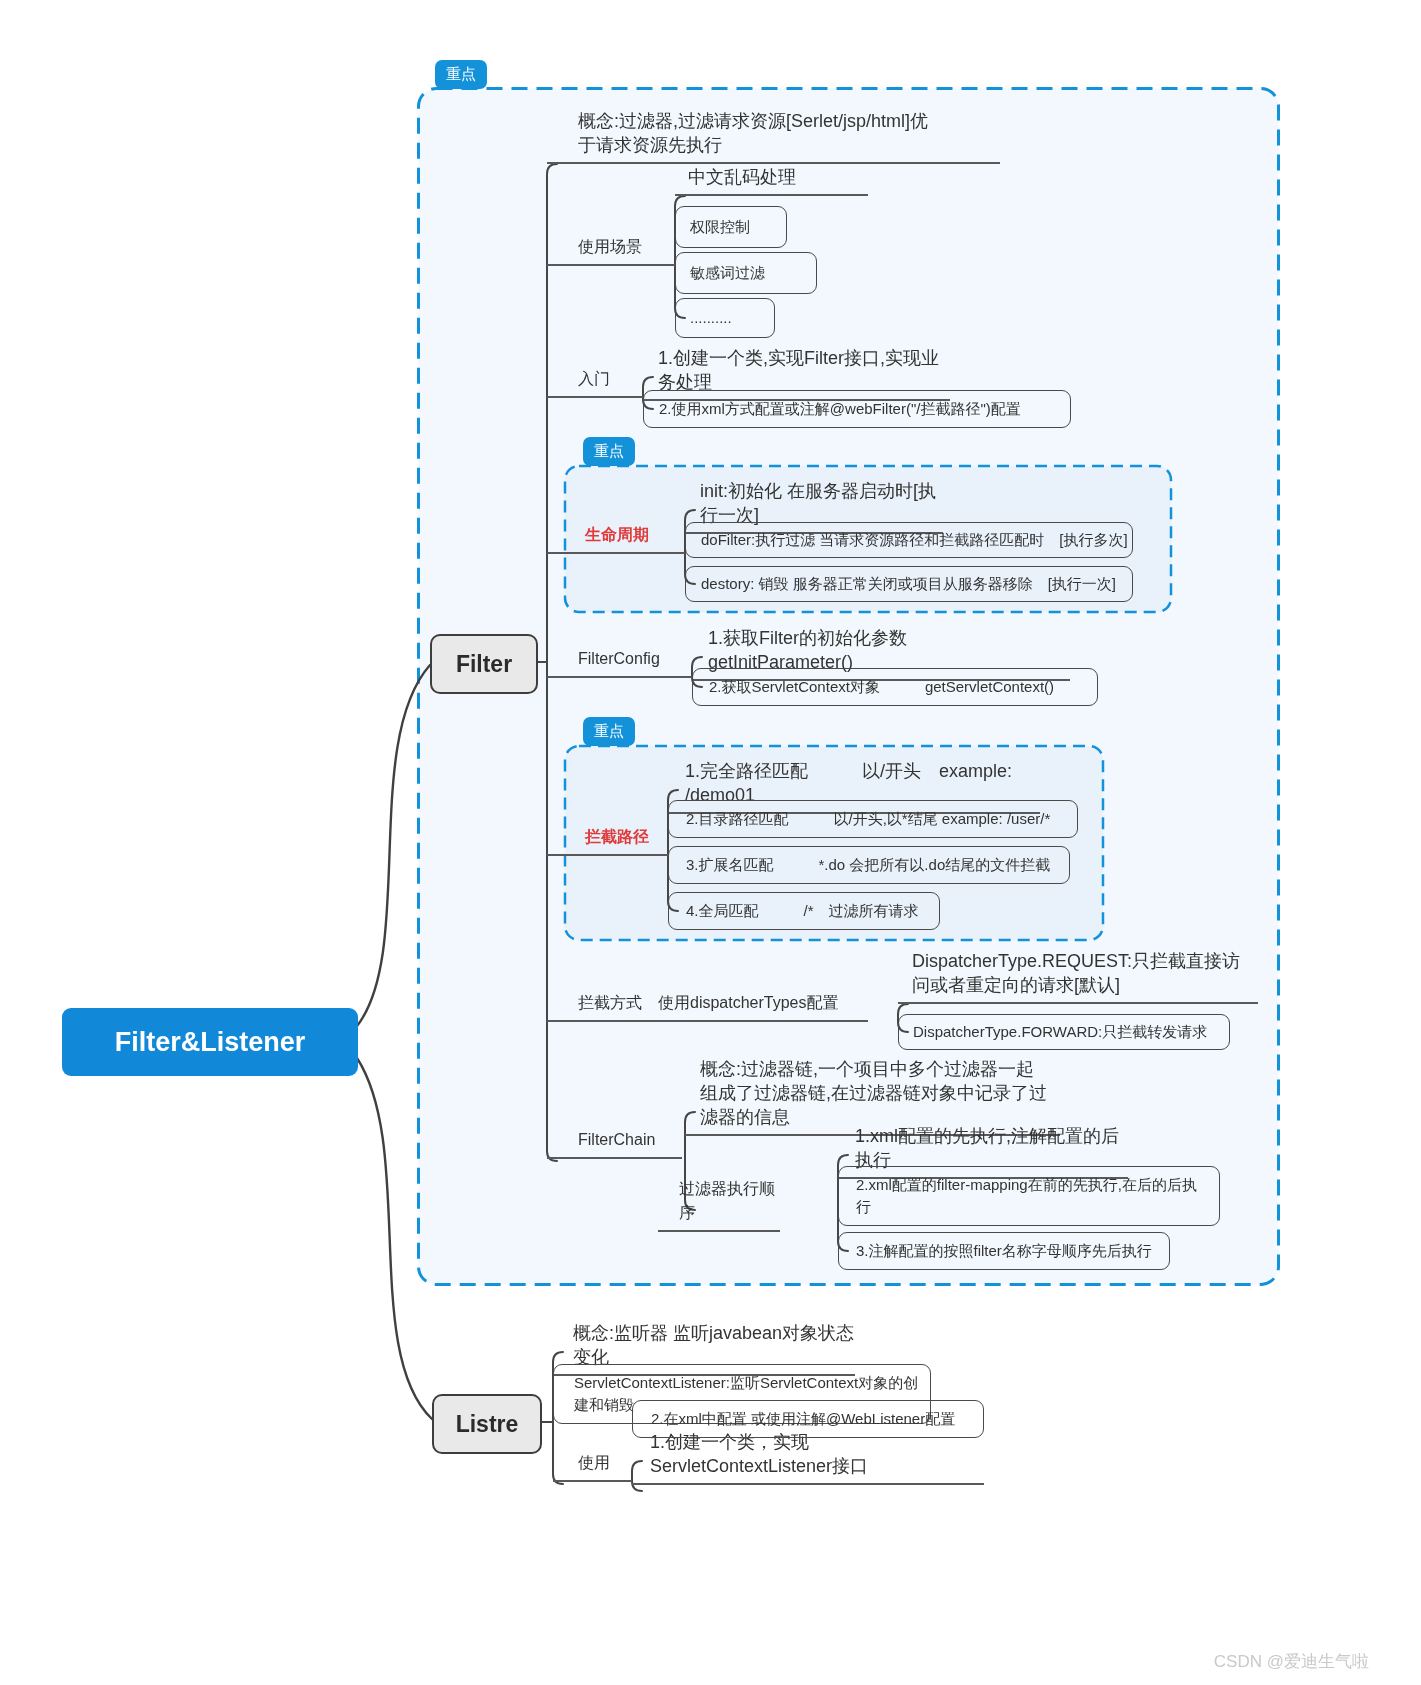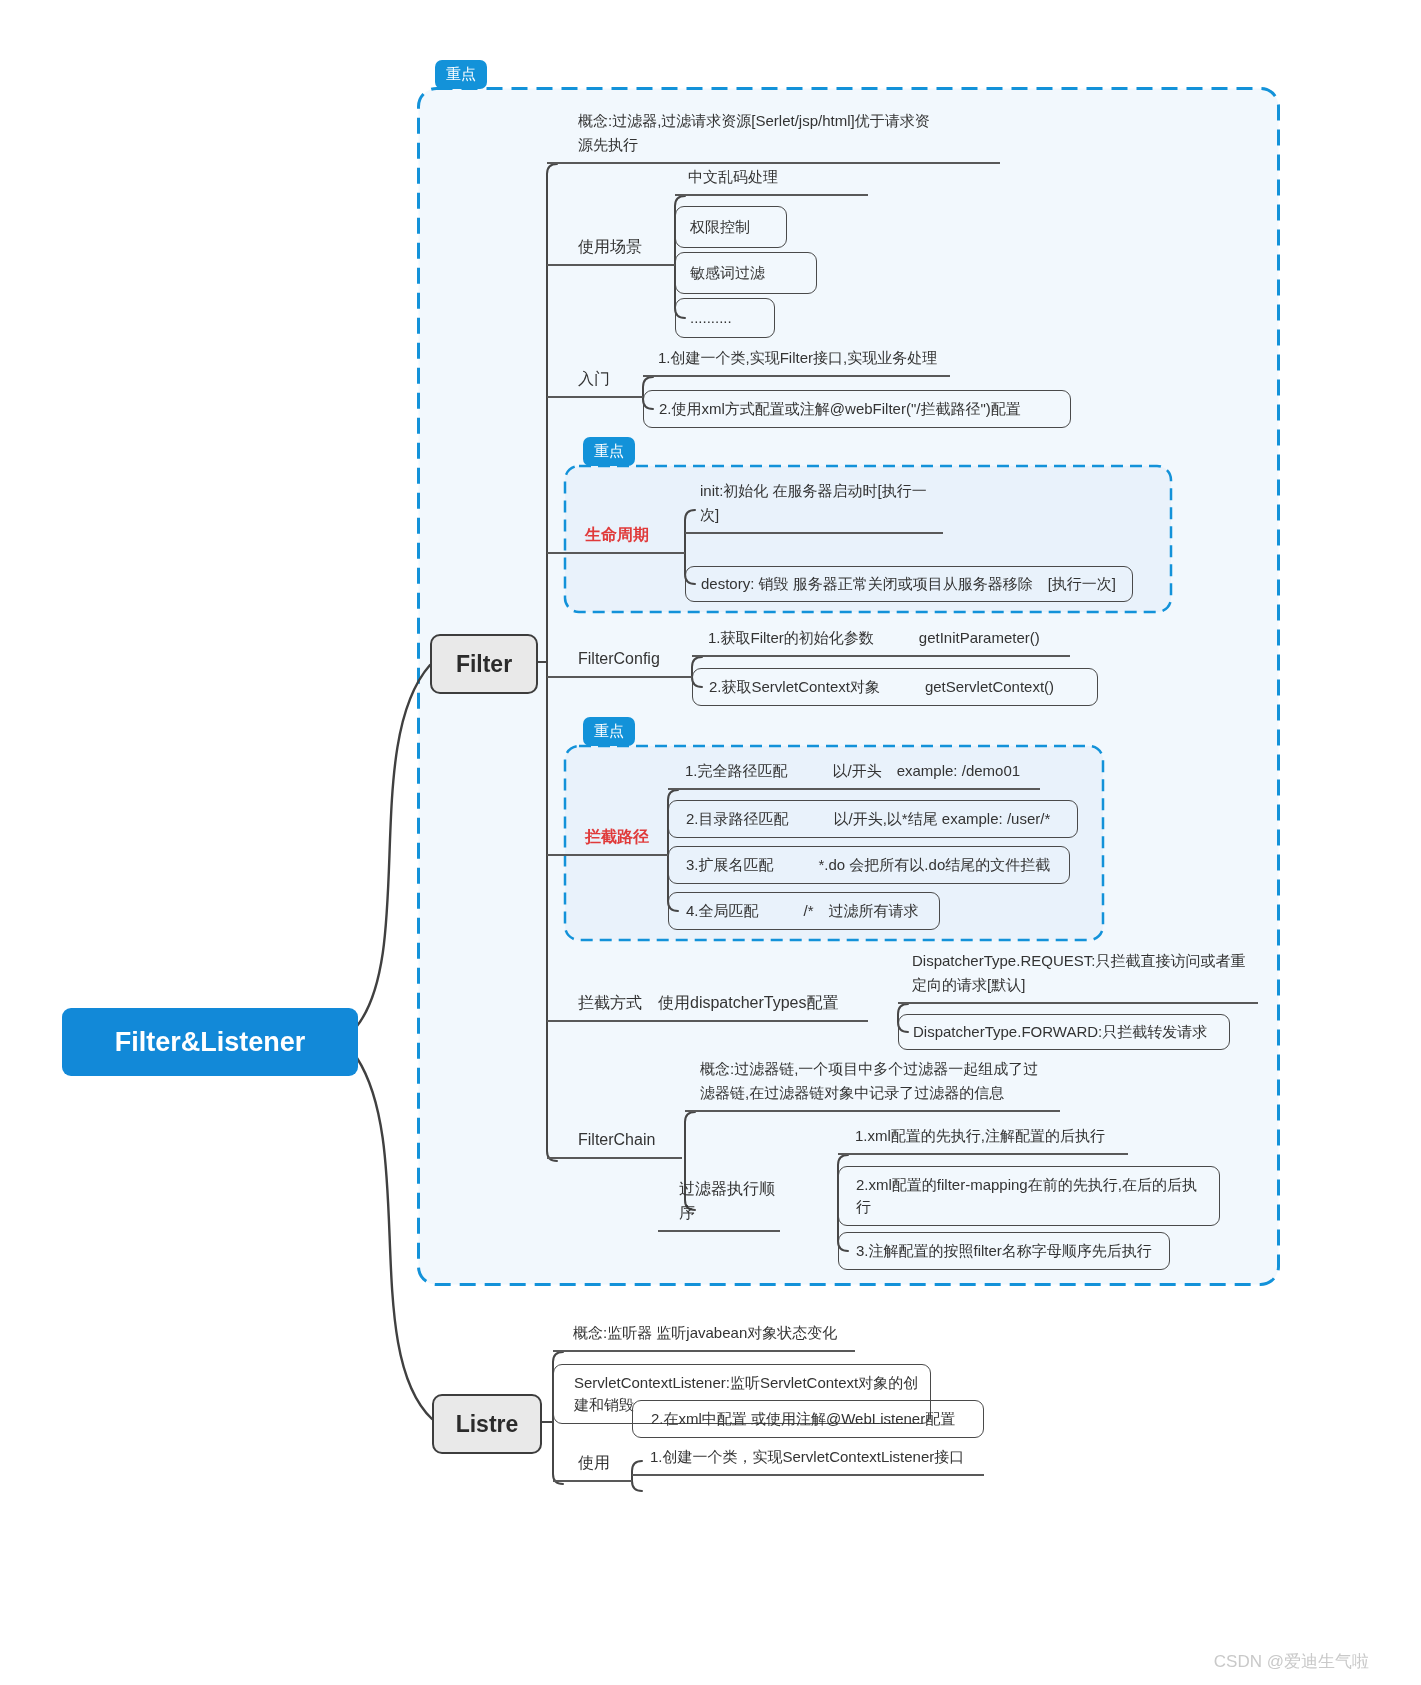--- a/index.html
+++ b/index.html
@@ -1,19 +1,19 @@
 <!DOCTYPE html>
 <html><head>
 <meta charset="utf-8">
 <style>
   html,body{margin:0;padding:0;background:#ffffff;}
   #canvas{position:relative;width:1421px;height:1685px;background:#fff;overflow:hidden;
           font-family:"Liberation Sans","DejaVu Sans",sans-serif;}
   #wires{position:absolute;left:0;top:0;z-index:1;pointer-events:none;}
-  .t{position:absolute;font-size:15px;color:#333;line-height:24px;z-index:2;white-space:normal;}
+  .t{position:absolute;font-size:18px;color:#333;line-height:24px;z-index:2;white-space:normal;}
   .u{border-bottom:2px solid #595959;padding-bottom:5px;box-sizing:border-box;}
   .bx{position:absolute;border:1.6px solid #4a4a4a;border-radius:9px;display:flex;align-items:center;
       font-size:15px;color:#333;line-height:22px;box-sizing:border-box;z-index:2;background:transparent;}
   .lbl{font-size:16px;}
   .red{color:#e03a3a;font-weight:bold;}
   .badge{position:absolute;width:52px;height:29px;background:#1392d9;color:#fff;font-size:15px;
          display:flex;align-items:center;justify-content:center;border-radius:7px;z-index:3;font-weight:500;}
   .node{position:absolute;background:#e9e9e9;border:2.5px solid #3d3d3d;border-radius:10px;
         display:flex;align-items:center;justify-content:center;color:#2b2b2b;font-weight:bold;z-index:2;}
   .rootnode{position:absolute;left:62px;top:1008px;width:296px;height:68px;background:#1289d8;
@@ -85,20 +85,23 @@
     </div>
 
   <div class="t u lbl" style="left:547px;top:367px;width:96px;padding-left:31px;">入门</div>
   <div class="t u" style="left:643px;top:346px;width:307px;padding-left:15px;">1.创建一个类,实现Filter接口,实现业务处理</div>
   <div class="bx" style="left:643px;top:390px;width:428px;height:38px;padding-left:15px;">
       <span>2.使用xml方式配置或注解@webFilter("/拦截路径")配置</span>
     </div>
 
   <div class="t u lbl red" style="left:547px;top:523px;width:138px;padding-left:38px;">生命周期</div>
   <div class="t u" style="left:685px;top:479px;width:258px;padding-left:15px;">init:初始化 在服务器启动时[执行一次]</div>
+  <div class="bx" style="left:685px;top:522px;width:448px;height:36px;padding-left:15px;">
+      <span>doFilter:执行过滤 当请求资源路径和拦截路径匹配时　[执行多次]</span>
+    </div>
   <div class="bx" style="left:685px;top:566px;width:448px;height:36px;padding-left:15px;">
       <span>destory: 销毁 服务器正常关闭或项目从服务器移除　[执行一次]</span>
     </div>
 
   <div class="t u lbl" style="left:547px;top:647px;width:145px;padding-left:31px;">FilterConfig</div>
   <div class="t u" style="left:692px;top:626px;width:378px;padding-left:16px;">1.获取Filter的初始化参数　　　getInitParameter()</div>
   <div class="bx" style="left:692px;top:668px;width:406px;height:38px;padding-left:16px;">
       <span>2.获取ServletContext对象　　　getServletContext()</span>
     </div>
 
@@ -134,19 +137,19 @@
     </div>
   <div class="bx" style="left:838px;top:1232px;width:332px;height:38px;padding-left:17px;">
       <span>3.注解配置的按照filter名称字母顺序先后执行</span>
     </div>
 
   <div class="t u" style="left:553px;top:1321px;width:302px;padding-left:20px;">概念:监听器 监听javabean对象状态变化</div>
   <div class="bx" style="left:553px;top:1364px;width:378px;height:60px;padding-left:20px;">
     <span style="display:block;width:345px;">ServletContextListener:监听ServletContext对象的创建和销毁</span>
   </div>
   <div class="t u lbl" style="left:553px;top:1451px;width:79px;padding-left:25px;">使用</div>
-  <div class="t u" style="left:632px;top:1430px;width:352px;padding-left:18px;margin-top:15px;">1.创建一个类，实现ServletContextListener接口</div>
+  <div class="t u" style="left:632px;top:1430px;width:352px;padding-left:18px;">1.创建一个类，实现ServletContextListener接口</div>
   <div class="bx" style="left:632px;top:1400px;width:352px;height:38px;padding-left:18px;">
       <span>2.在xml中配置 或使用注解@WebListener配置</span>
     </div>
 
   <div class="wm">CSDN @爱迪生气啦</div>
 </div>
 
 </body></html>

